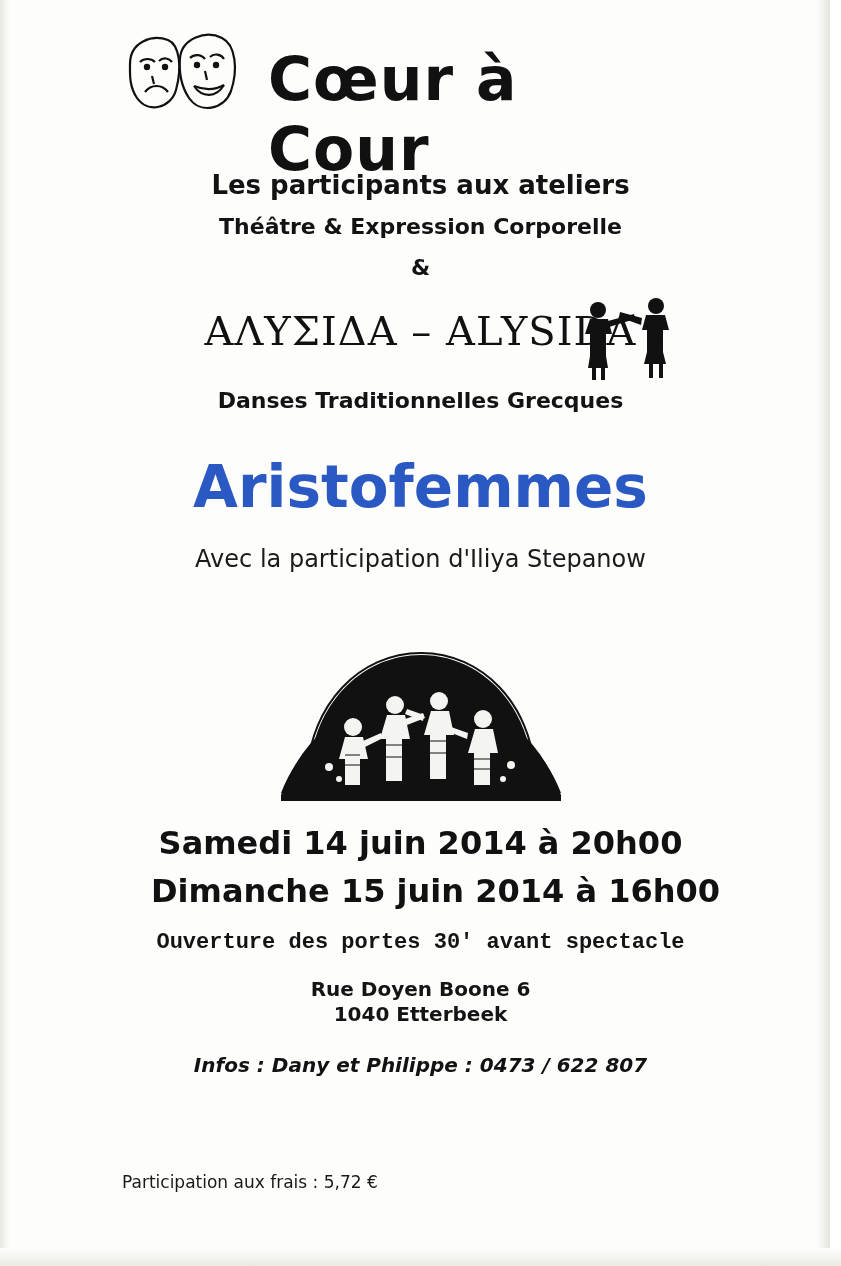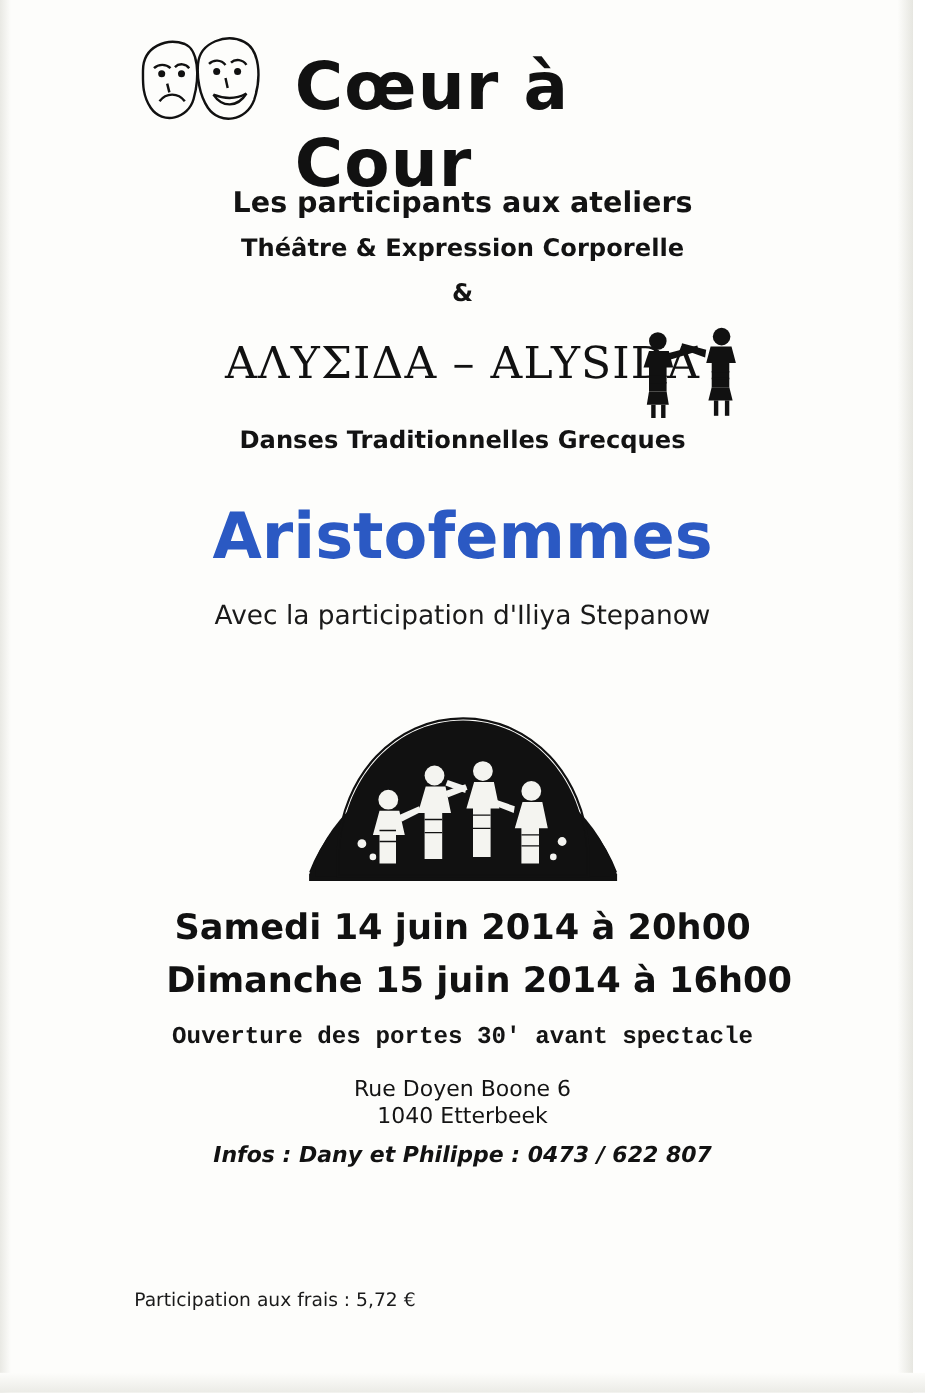--- a/index.html
+++ b/index.html
@@ -159,32 +159,32 @@
   .doors {
     font-family: Liberation Mono, monospace;
     font-size: 22px;
     font-weight: bold;
     color: #141414;
     margin-top: 20px;
   }
   .addr {
     font-family: "DejaVu Sans", sans-serif;
     font-size: 20px;
-    font-weight: normal;
+    font-weight: bold;
     color: #141414;
     margin-top: 22px;
     line-height: 1.25;
   }
   .infos {
     font-family: "DejaVu Sans", sans-serif;
     font-size: 20px;
     font-weight: bold;
     font-style: italic;
     color: #121212;
-    margin-top: 10px;
+    margin-top: 26px;
   }
   .fee {
     position: absolute;
     left: 122px;
     top: 1172px;
     font-family: "DejaVu Sans", sans-serif;
     font-size: 17px;
     color: #1a1a1a;
   }
 </style>

